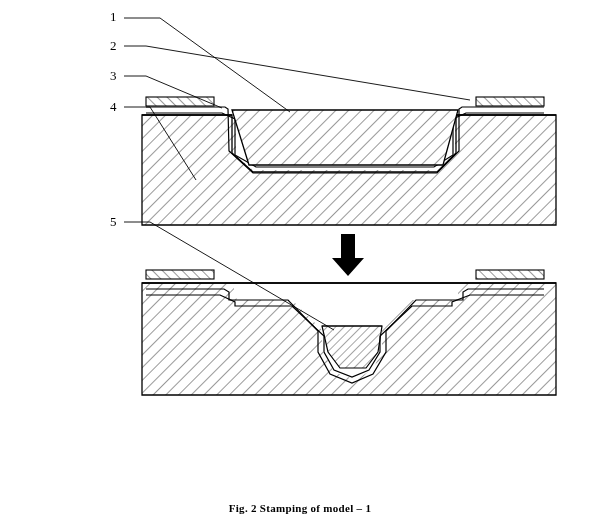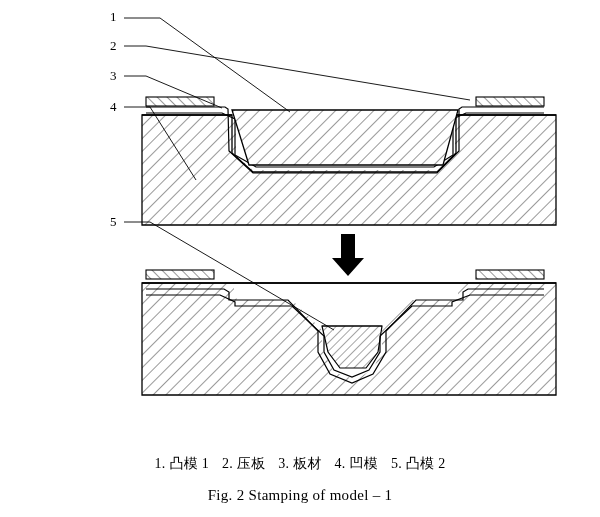--- a/index.html
+++ b/index.html
@@ -40,24 +40,25 @@
     top: 424px;
     font-size: 14px;
     letter-spacing: 0.5px;
   }
   .caption-legend {
     top: 455px;
     font-size: 14px;
     letter-spacing: 0.3px;
   }
   .caption-en {
-    top: 487px;
-    font-size: 15px;
+    top: 502px;
+    font-size: 11px;
     letter-spacing: 0.3px;
     font-family: "Liberation Serif", serif;
+    font-weight: bold;
   }
   .label-num {
     position: absolute;
     font-size: 13px;
     font-family: "Liberation Serif", serif;
     line-height: 13px;
   }
   .sp { display: inline-block; width: 9px; }
 </style>
 </head>
@@ -167,23 +168,16 @@
     </g>
   </svg>
 
   <div class="label-num" style="left:110px; top:10px;">1</div>
   <div class="label-num" style="left:110px; top:39px;">2</div>
   <div class="label-num" style="left:110px; top:69px;">3</div>
   <div class="label-num" style="left:110px; top:100px;">4</div>
   <div class="label-num" style="left:110px; top:215px;">5</div>
 
 
-  <div class="caption-block caption-legend">
-    <span>1. 凸模 1</span><span class="sp"></span>
-    <span>2. 压板</span><span class="sp"></span>
-    <span>3. 板材</span><span class="sp"></span>
-    <span>4. 凹模</span><span class="sp"></span>
-    <span>5. 凸模 2</span>
-  </div>
 
   <div class="caption-block caption-en">Fig. 2    Stamping of model – 1</div>
 
 </div>
 
 </body></html>

